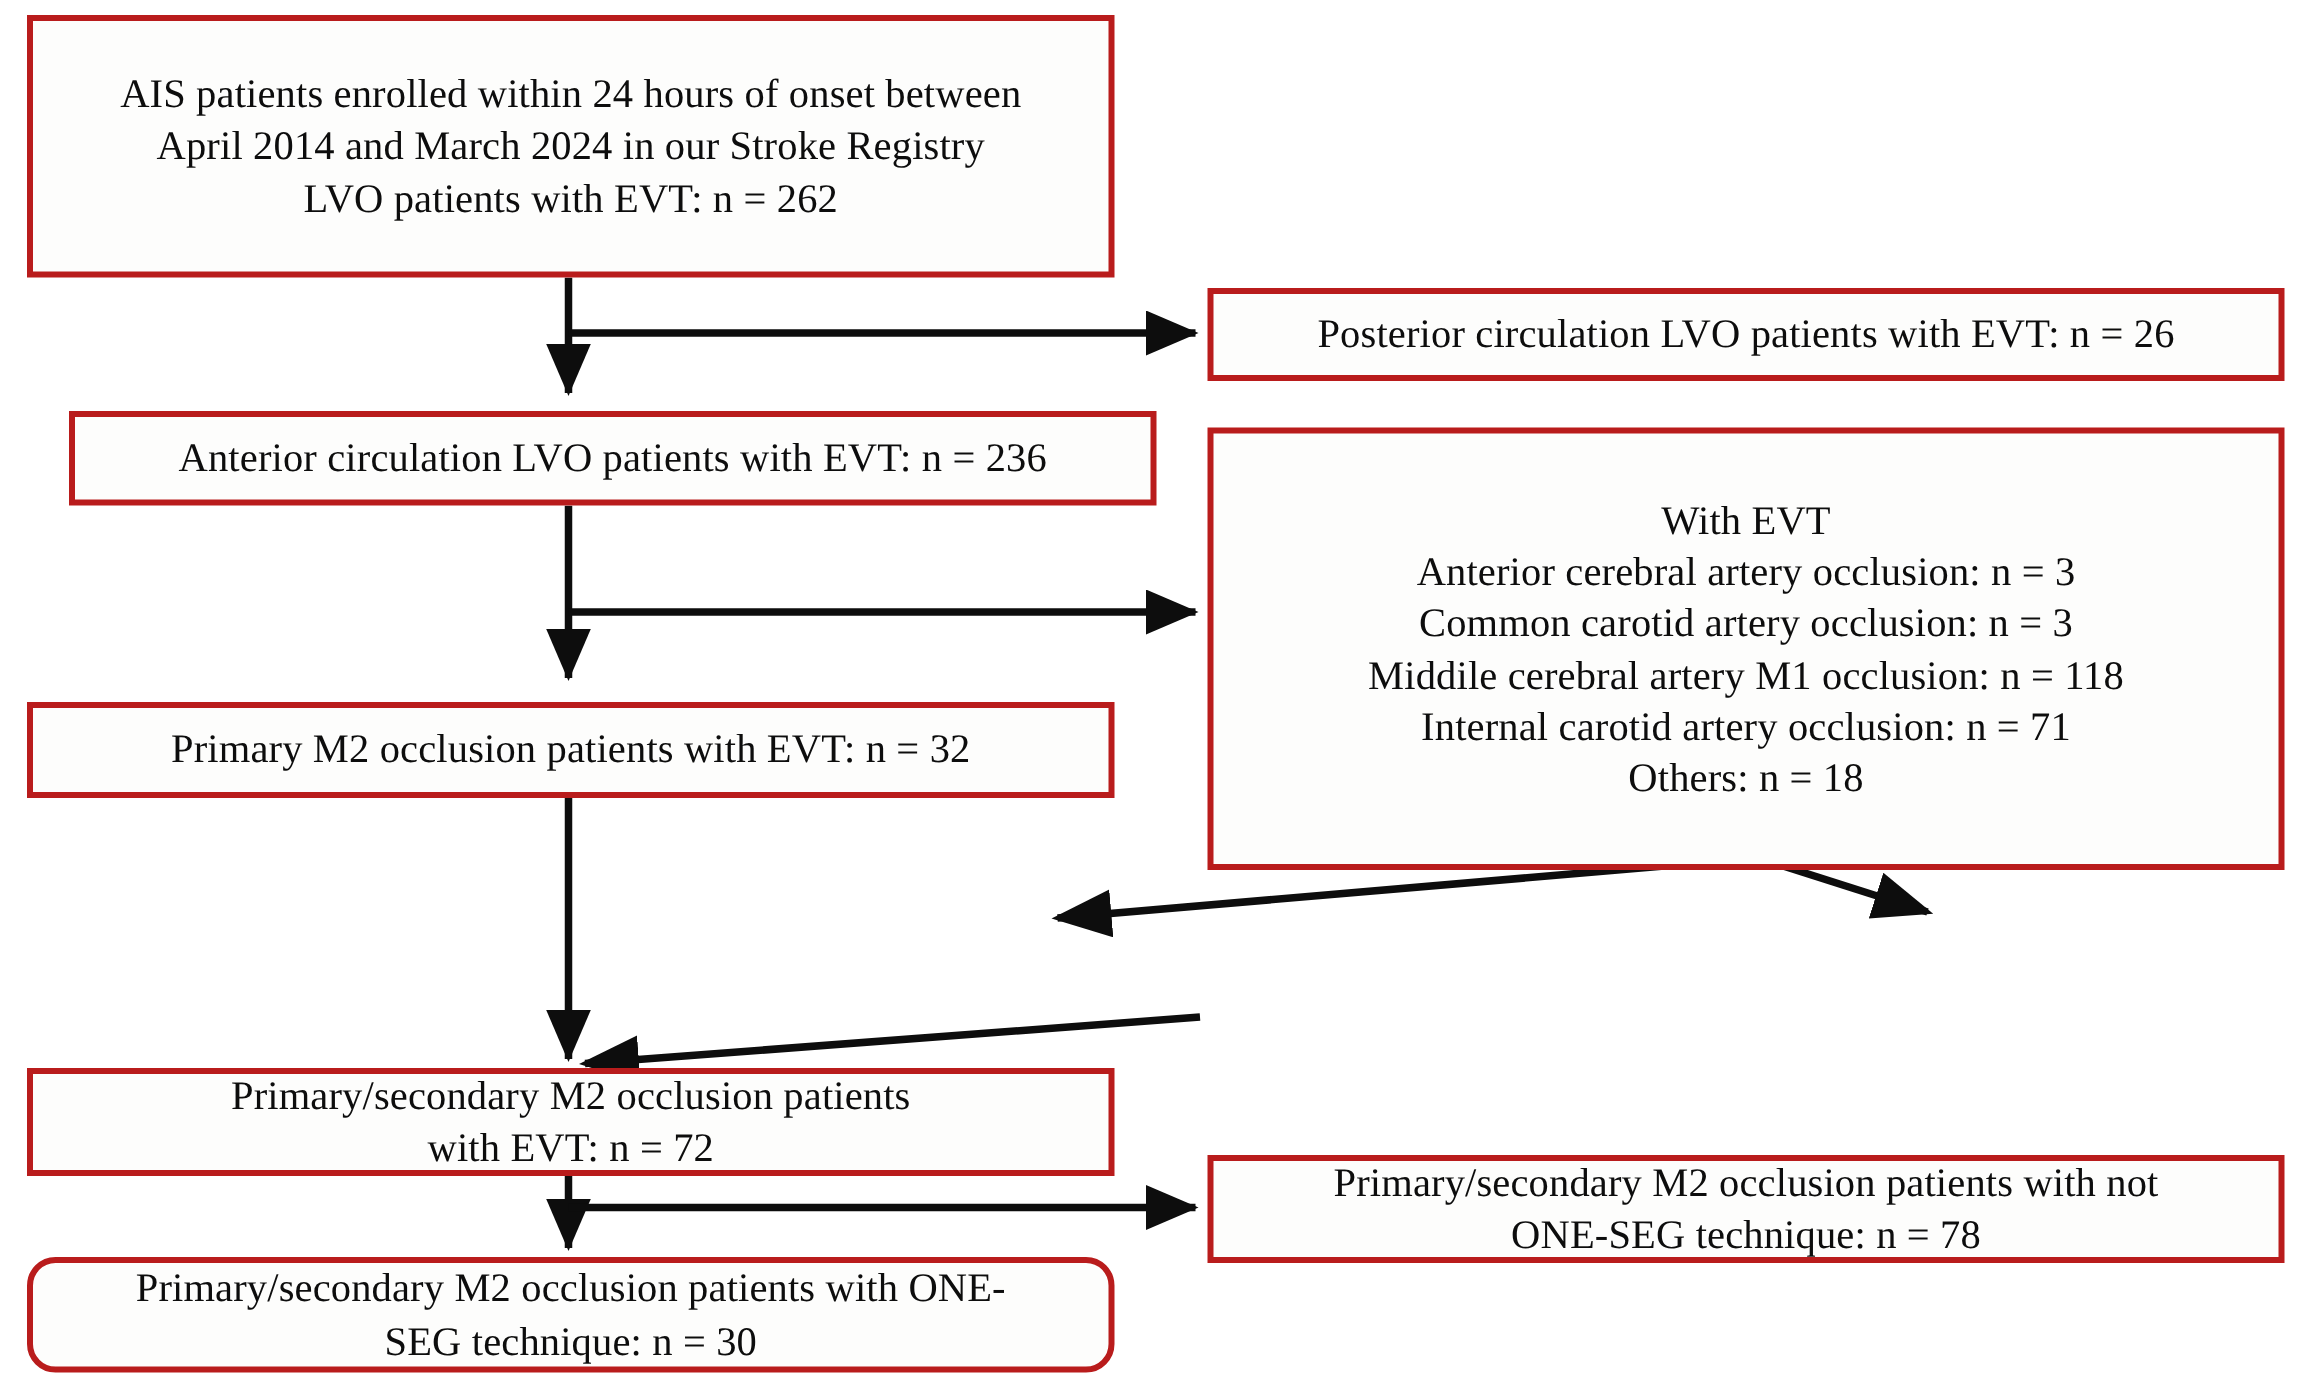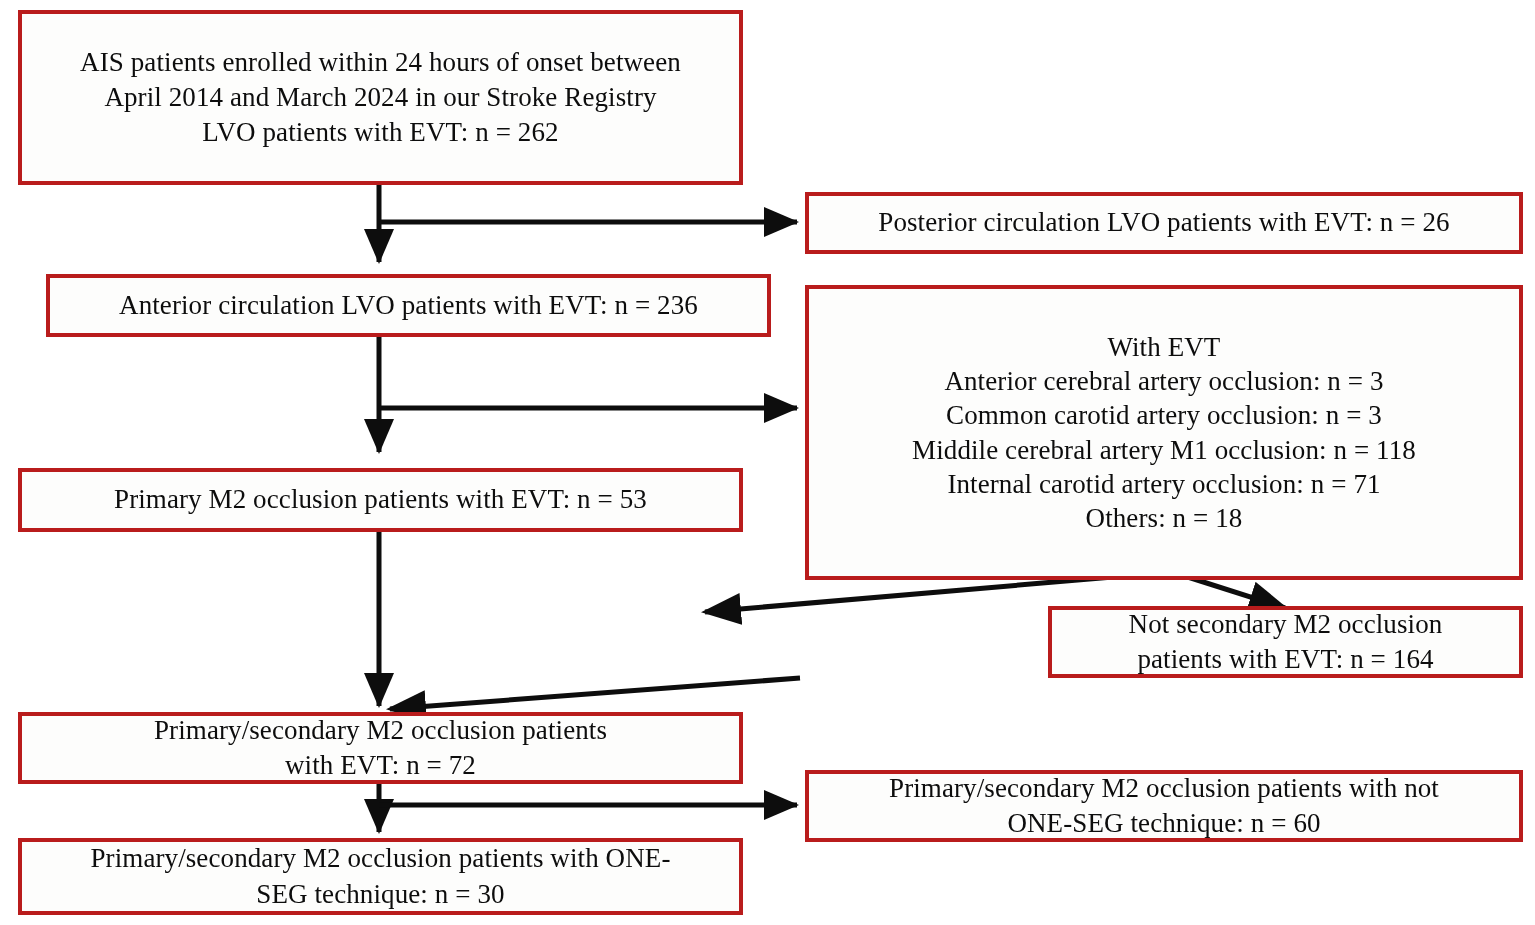--- a/index.html
+++ b/index.html
@@ -99,37 +99,33 @@
   <div class="node tight" style="left:805px; top:285px; width:718px; height:295px;">
     <span class="txt">With EVT
 Anterior cerebral artery occlusion: n = 3
 Common carotid artery occlusion: n =  3
 Middile cerebral artery M1 occlusion: n =  118
 Internal carotid artery occlusion:  n = 71
 Others: n = 18</span>
   </div>
 
   <div class="node" style="left:18px; top:468px; width:725px; height:64px;">
-    <span class="txt">Primary M2 occlusion patients with EVT: n = 53</span>
+    <span class="txt">Primary M2 occlusion patients with EVT: n = 32</span>
   </div>
 
 
-  <div class="node" style="left:1048px; top:606px; width:475px; height:72px;">
-    <span class="txt">Not secondary M2 occlusion
-patients with EVT: n = 164</span>
-  </div>
 
   <div class="node" style="left:18px; top:712px; width:725px; height:72px;">
     <span class="txt">Primary/secondary M2 occlusion patients
 with EVT: n = 72</span>
   </div>
 
   <div class="node" style="left:805px; top:770px; width:718px; height:72px;">
     <span class="txt">Primary/secondary M2 occlusion patients with not
-ONE-SEG technique: n = 60</span>
+ONE-SEG technique: n = 78</span>
   </div>
 
-  <div class="node" style="left:18px; top:838px; width:725px; height:77px;">
+  <div class="node" style="left:18px; top:838px; width:725px; height:77px;border-radius:19px;">
     <span class="txt">Primary/secondary M2 occlusion patients with ONE-
 SEG technique: n = 30</span>
   </div>
 
 </div>
 
 </body></html>

